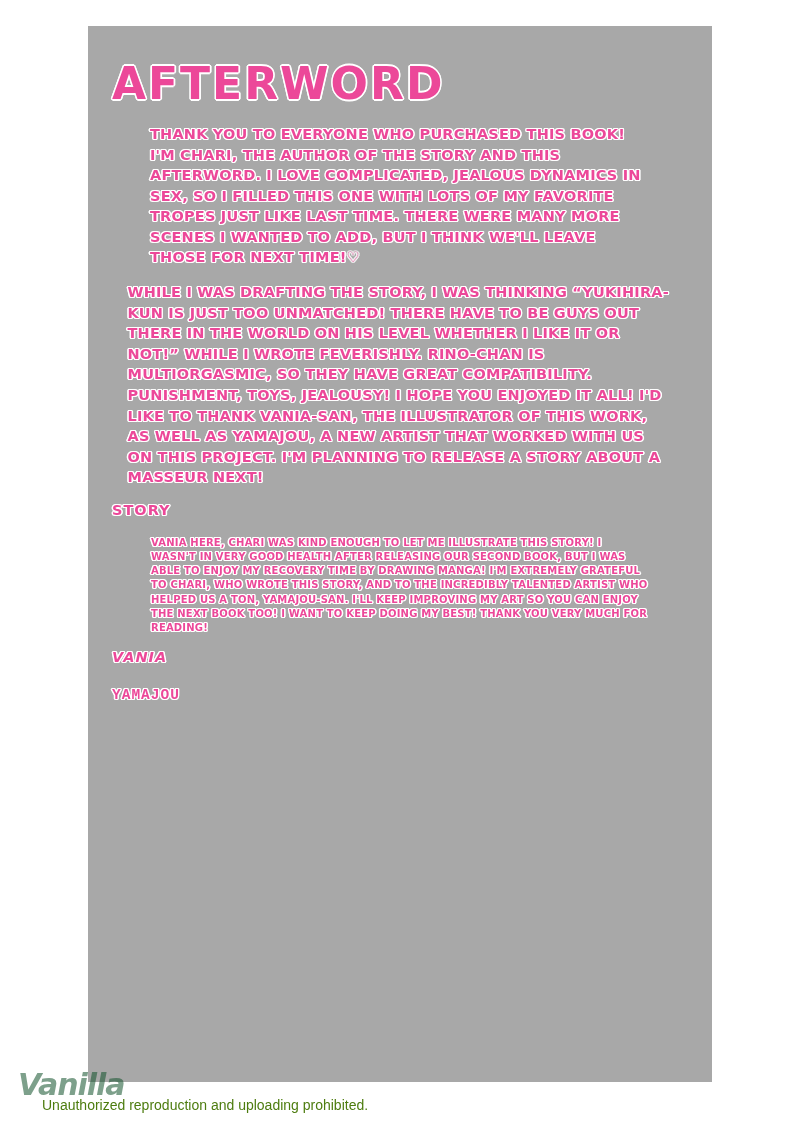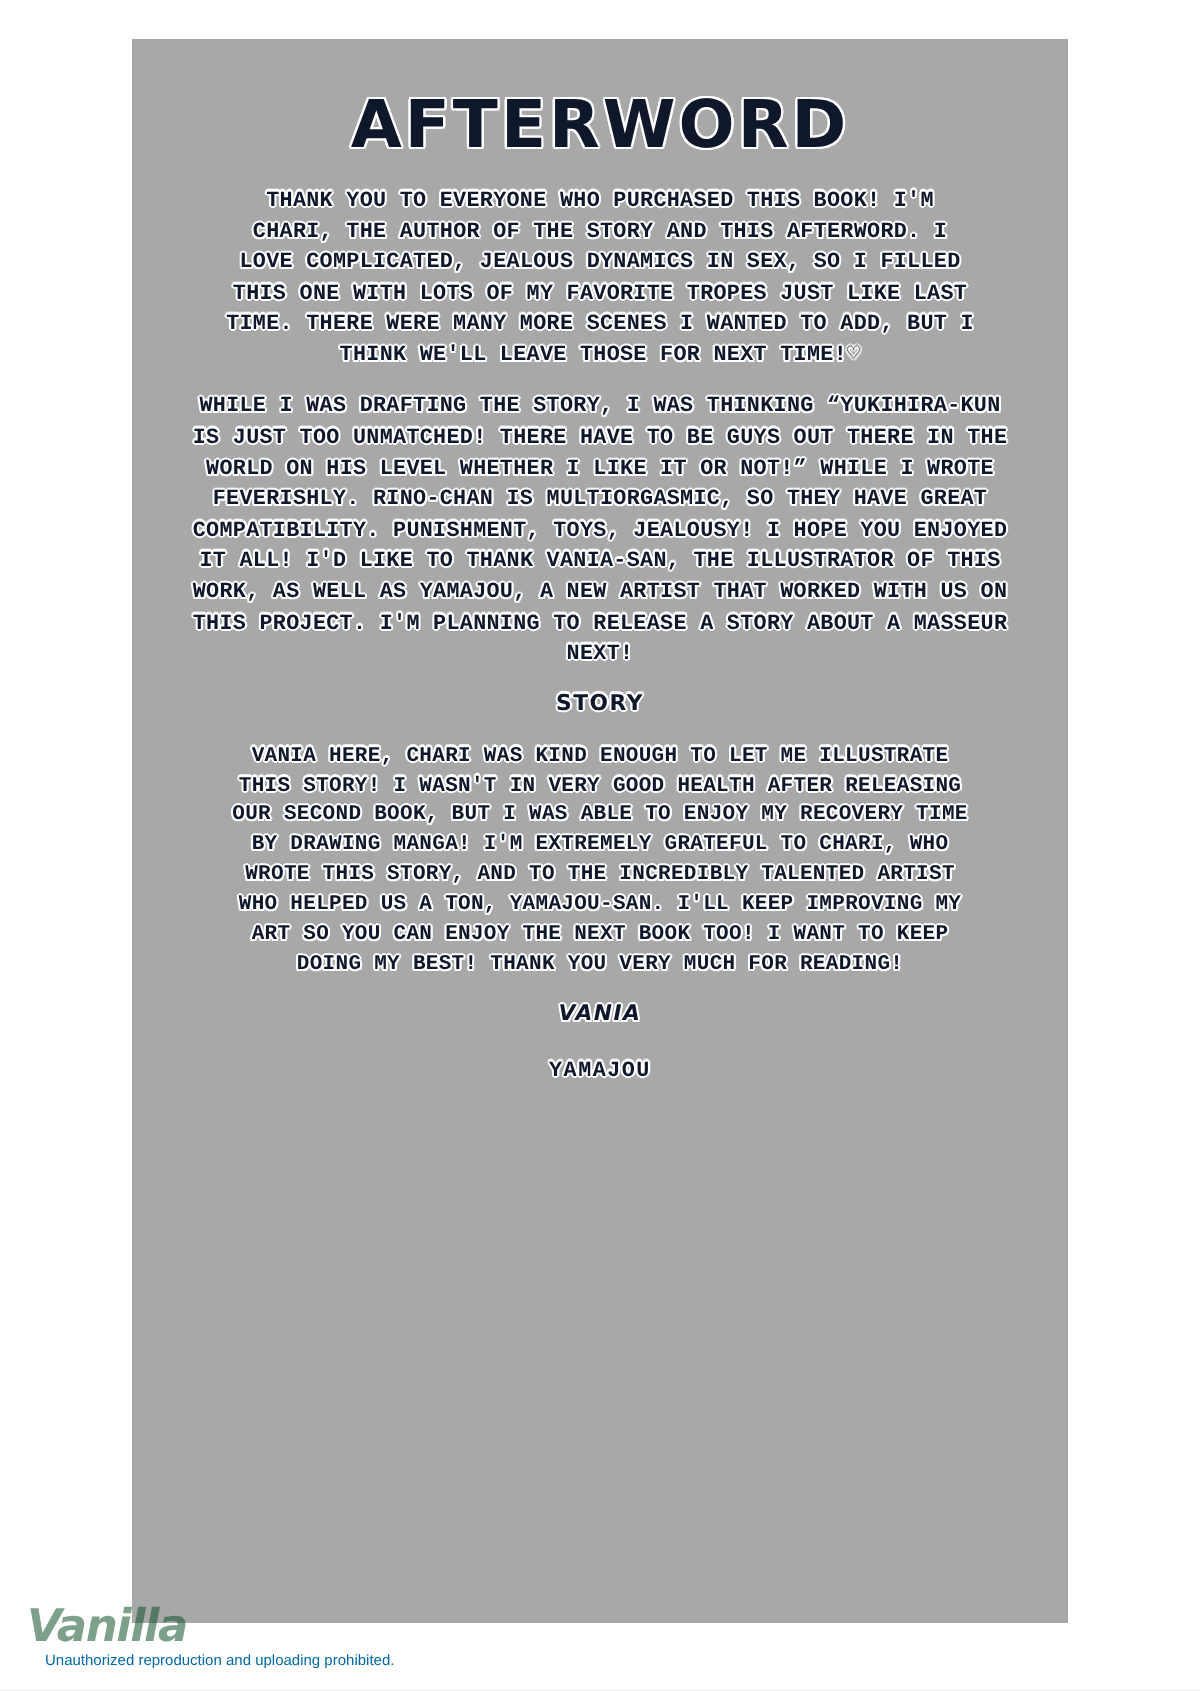--- a/index.html
+++ b/index.html
@@ -32,22 +32,21 @@
   }
 
   #content {
     position: absolute;
     left: 88px;
     top: 26px;
     width: 624px;
     height: 1056px;
     box-sizing: border-box;
     padding: 26px 24px 0 24px;
-    text-align: center;
-    color: #0f172a;
+    color: #ec4899;
   }
 
   .title {
     font-family: "DejaVu Sans", sans-serif;
     font-weight: bold;
     font-size: 44px;
     letter-spacing: 2px;
     line-height: 1;
     margin: 10px 0 18px 0;
     text-shadow:
@@ -57,26 +56,25 @@
 
   .para {
     font-size: 14.5px;
     line-height: 1.42;
     font-weight: bold;
     letter-spacing: 0.2px;
     margin: 0 auto 14px auto;
     text-shadow:
       -1.4px 0 #ffffff, 1.4px 0 #ffffff, 0 -1.4px #ffffff, 0 1.4px #ffffff,
       -1px -1px #ffffff, 1px -1px #ffffff, -1px 1px #ffffff, 1px 1px #ffffff;
-    font-family: Liberation Mono, monospace;
   }
 
   .p1 { width: 500px; }
   .p2 { width: 545px; }
-  .p3 { width: 498px; font-size: 14px; }
+  .p3 { width: 498px; font-size: 10px; }
   .p4 { width: 545px; font-size: 19px; line-height: 1.38; }
 
   .signature {
     font-size: 14.5px;
     font-weight: bold;
     letter-spacing: 1px;
     margin: 0 0 16px 0;
     text-shadow:
       -1.4px 0 #ffffff, 1.4px 0 #ffffff, 0 -1.4px #ffffff, 0 1.4px #ffffff,
       -1px -1px #ffffff, 1px -1px #ffffff, -1px 1px #ffffff, 1px 1px #ffffff;
@@ -112,25 +110,25 @@
     font-style: italic;
     font-size: 30px;
     color: #14532d;
     letter-spacing: -1px;
     line-height: 40px;
     white-space: nowrap;
   }
 
   #notice {
     position: absolute;
-    left: 30px;
+    left: 42px;
     bottom: 14px;
     font-family: "Liberation Sans", sans-serif;
-    font-size: 10px;
-    color: #0369a1;
+    font-size: 14px;
+    color: #4d7c0f;
     white-space: nowrap;
   }
 </style>
 </head>
 <body>
 
 <div id="page">
 
   <div id="panel"></div>
 

